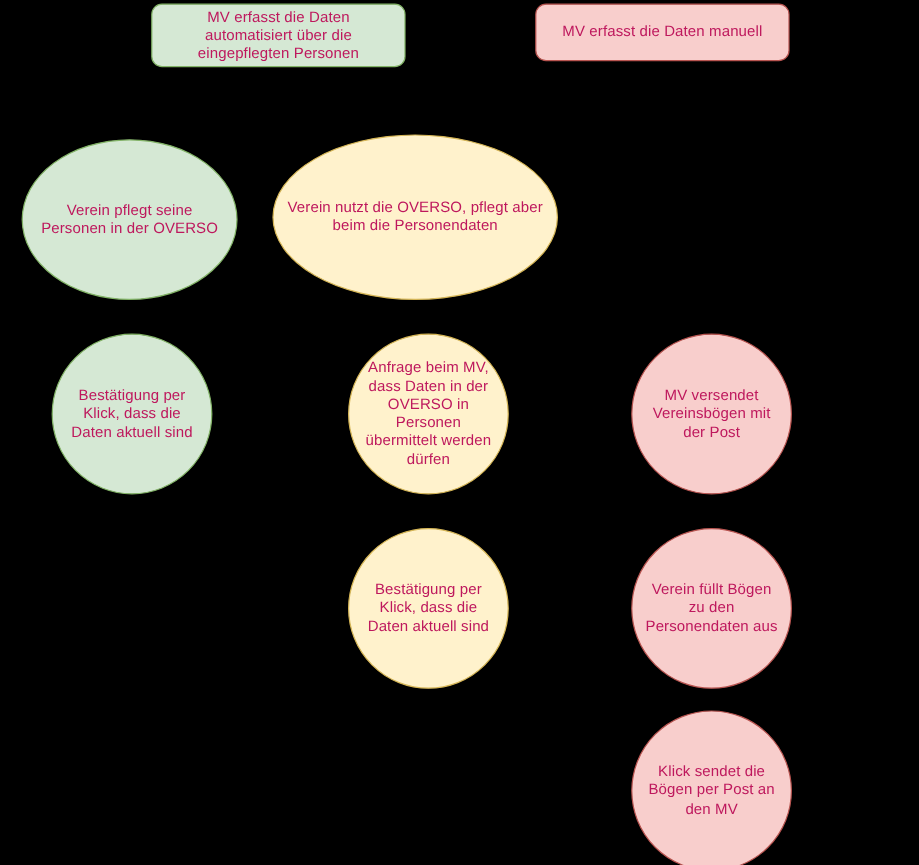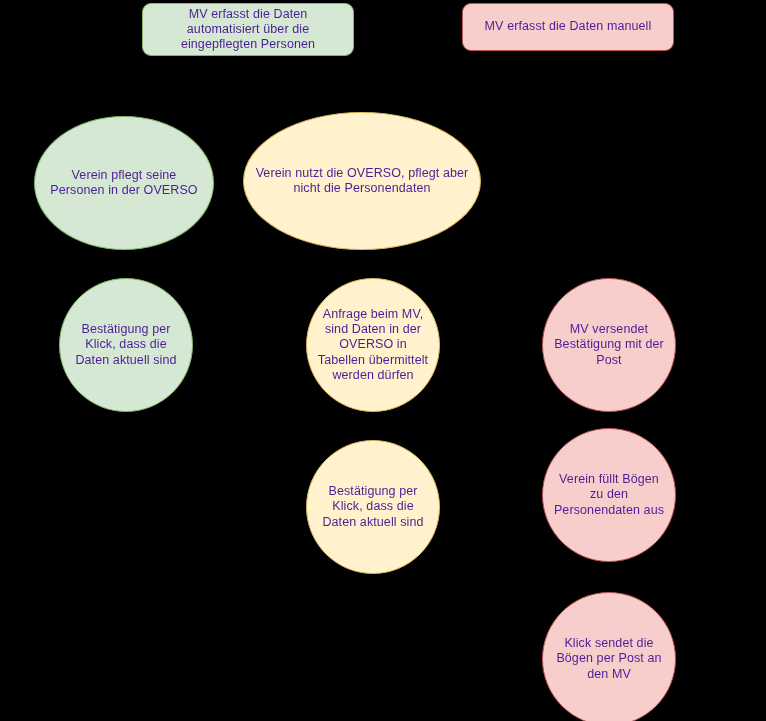--- a/index.html
+++ b/index.html
@@ -21,23 +21,22 @@
     background: #000000;
   }
   .node {
     position: absolute;
     box-sizing: border-box;
     display: flex;
     align-items: center;
     justify-content: center;
     text-align: center;
     line-height: 1.22;
-    color: #4c1d95;
+    color: #be185d;
     letter-spacing: 0.1px;
-    margin-left: 16px;
   }
   .node .label {
     display: block;
     padding: 0 8px;
     white-space: pre-line;
   }
 
   
   .rect {
     border-radius: 9px;
@@ -80,21 +79,21 @@
 
   #ell-green-1  { left: 18px;  top: 116px; width: 180px; height: 134px; }
   #ell-yellow-1 { left: 227px; top: 112px; width: 238px; height: 138px; }
   #ell-pink-1   { left: 487px; top: 112px; width: 210px; height: 138px; }
 
   #circ-green-2  { left: 43px;  top: 278px; width: 134px; height: 134px; }
   #circ-yellow-2 { left: 290px; top: 278px; width: 134px; height: 134px; }
   #circ-pink-2   { left: 526px; top: 278px; width: 134px; height: 134px; }
 
   #circ-yellow-3 { left: 290px; top: 440px; width: 134px; height: 134px; }
-  #circ-pink-3   { left: 526px; top: 428px; width: 134px; height: 134px; justify-content: center; }
+  #circ-pink-3   { left: 526px; top: 440px; width: 134px; height: 134px; justify-content: center; }
 
   #circ-pink-4   { left: 526px; top: 592px; width: 134px; height: 134px; }
 </style>
 </head>
 <body>
 
 <div id="canvas">
 
   <div class="node rect rect-green" id="hdr-auto">
     <span class="label">MV erfasst die Daten automatisiert über die eingepflegten Personen</span>
@@ -102,34 +101,34 @@
 
   <div class="node rect rect-pink" id="hdr-manual">
     <span class="label">MV erfasst die Daten manuell</span>
   </div>
 
   <div class="node ellipse fill-green" id="ell-green-1">
     <span class="label">Verein pflegt seine Personen in der OVERSO</span>
   </div>
 
   <div class="node ellipse fill-yellow" id="ell-yellow-1">
-    <span class="label">Verein nutzt die OVERSO, pflegt aber nicht die Personendaten</span>
+    <span class="label">Verein nutzt die OVERSO, pflegt aber beim die Personendaten</span>
   </div>
 
 
   <div class="node ellipse fill-green" id="circ-green-2">
     <span class="label">Bestätigung per Klick, dass die Daten aktuell sind</span>
   </div>
 
   <div class="node ellipse fill-yellow" id="circ-yellow-2">
-    <span class="label">Anfrage beim MV, sind Daten in der OVERSO in Tabellen übermittelt werden dürfen</span>
+    <span class="label">Anfrage beim MV, dass Daten in der OVERSO in Personen übermittelt werden dürfen</span>
   </div>
 
   <div class="node ellipse fill-pink" id="circ-pink-2">
-    <span class="label">MV versendet Bestätigung mit der Post</span>
+    <span class="label">MV versendet Vereinsbögen mit der Post</span>
   </div>
 
   <div class="node ellipse fill-yellow" id="circ-yellow-3">
     <span class="label">Bestätigung per Klick, dass die Daten aktuell sind</span>
   </div>
 
   <div class="node ellipse fill-pink" id="circ-pink-3">
     <span class="label">Verein füllt Bögen zu den Personendaten aus</span>
   </div>
 

